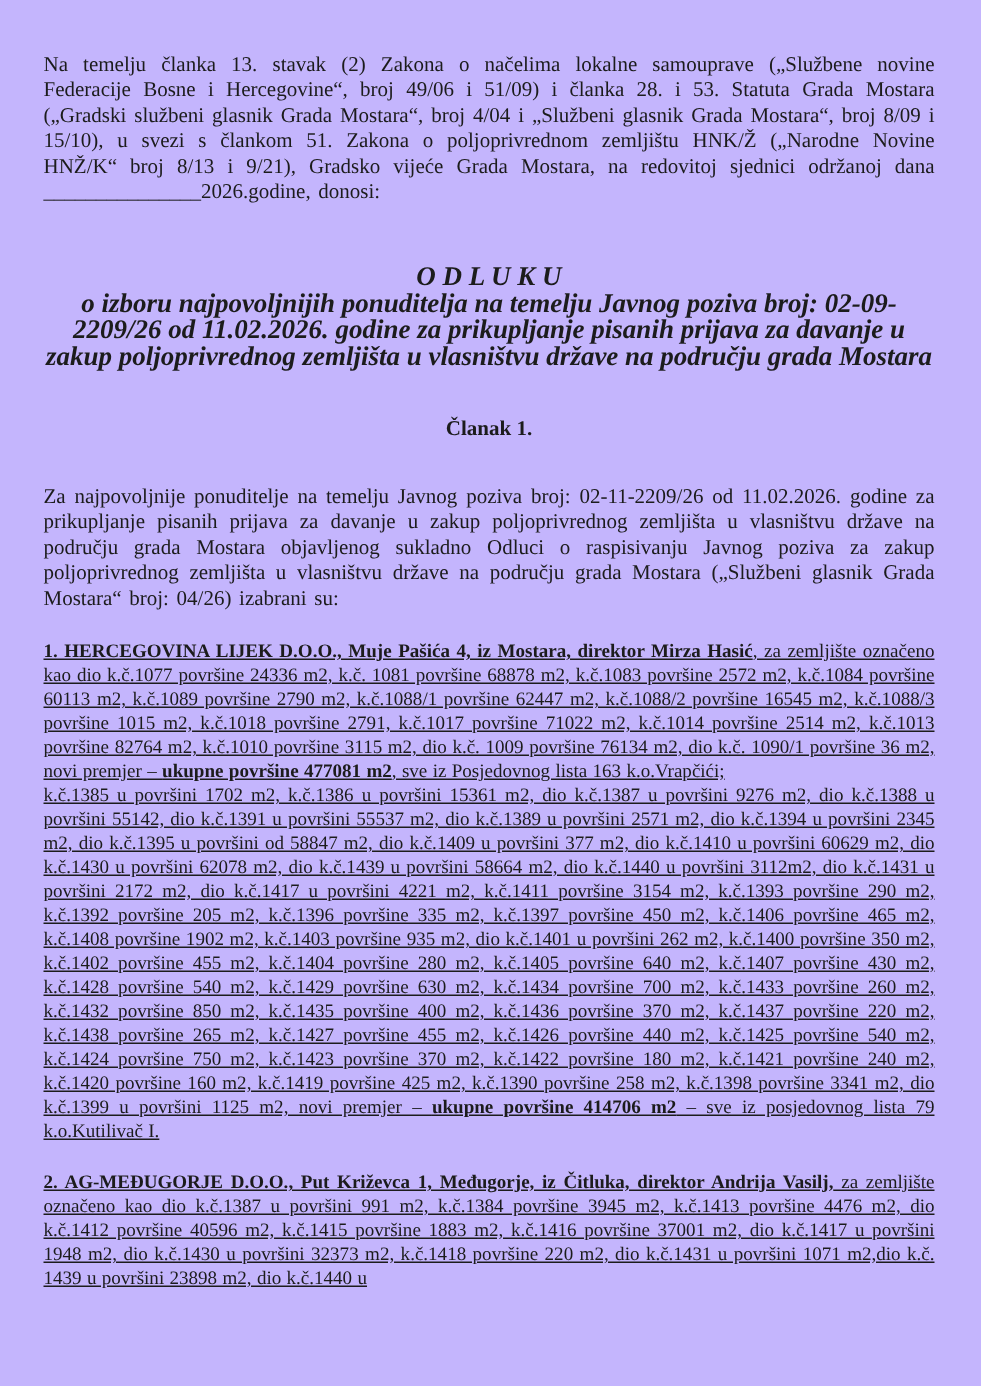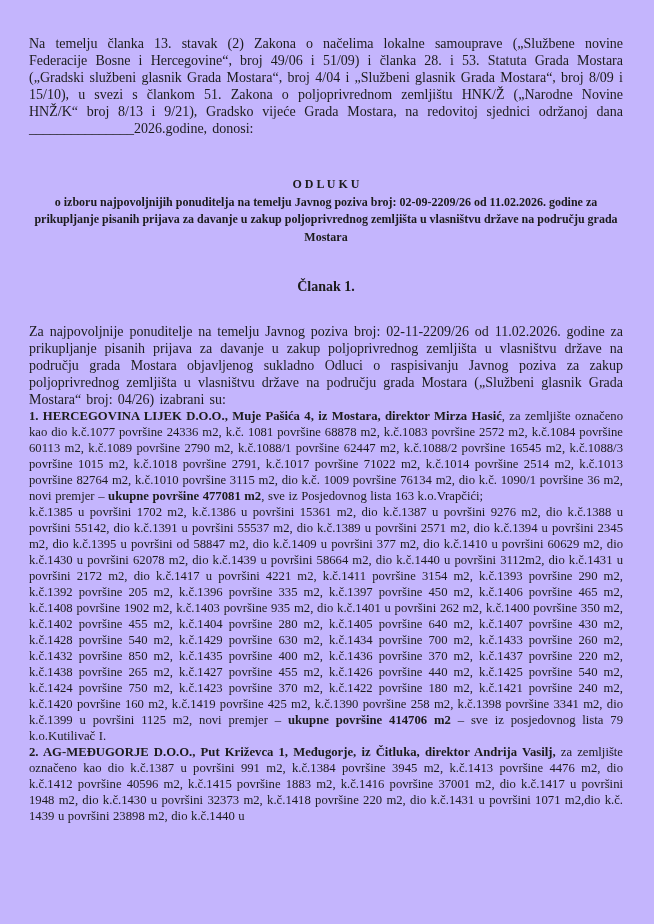--- a/index.html
+++ b/index.html
@@ -28,22 +28,23 @@
   }
   .preamble {
     font-size: 14px;
     line-height: 17px;
     word-spacing: 1.6px;
   }
   .title-block {
     margin-top: 39px;
     text-align: center;
     font-weight: bold;
-    font-size: 12px;
+    font-size: 18px;
     line-height: 17.5px;
+    font-style: italic;
   }
   .title-main {
     margin: 0;
   }
   .title-sub {
     margin: 0;
   }
   .article-heading {
     margin-top: 32px;
     text-align: center;
@@ -51,23 +52,25 @@
     font-size: 14px;
     line-height: 17px;
   }
   .article-intro {
     margin-top: 28px;
     font-size: 14px;
     line-height: 17px;
     word-spacing: 1.6px;
   }
   .parcels {
+    margin-top: 18px;
     font-size: 12.7px;
     line-height: 16px;
     word-spacing: 0.4px;
+    text-decoration: underline;
   }
   .b {
     font-weight: bold;
   }
 </style>
 </head>
 <body>
 
 <div class="page">
 

